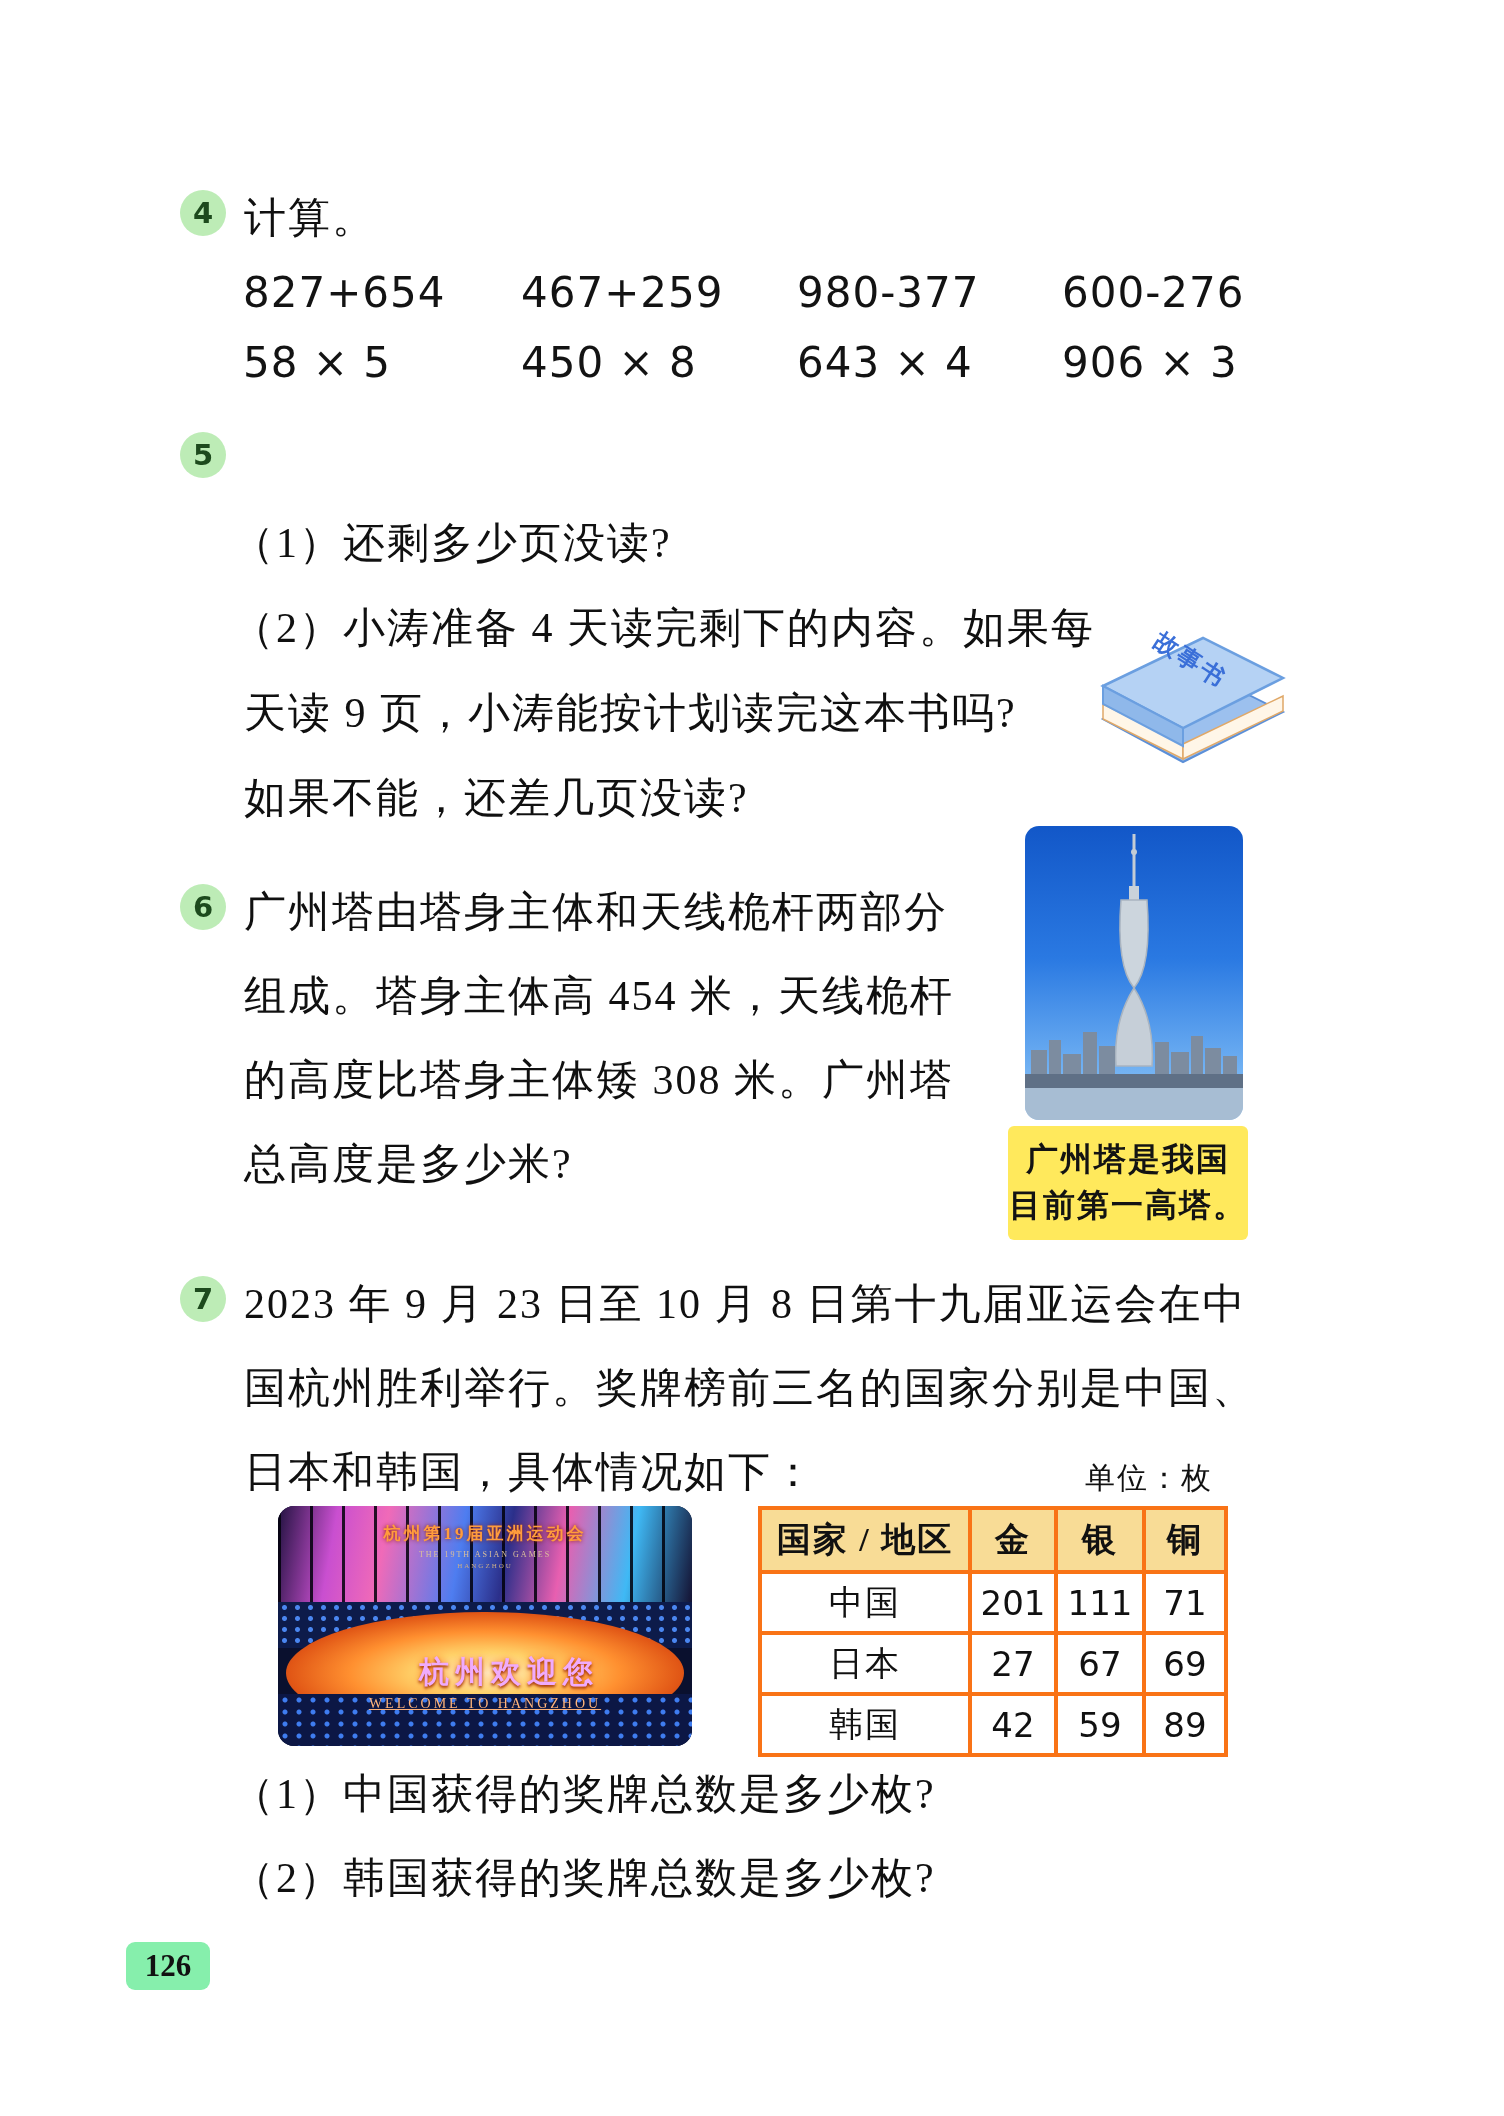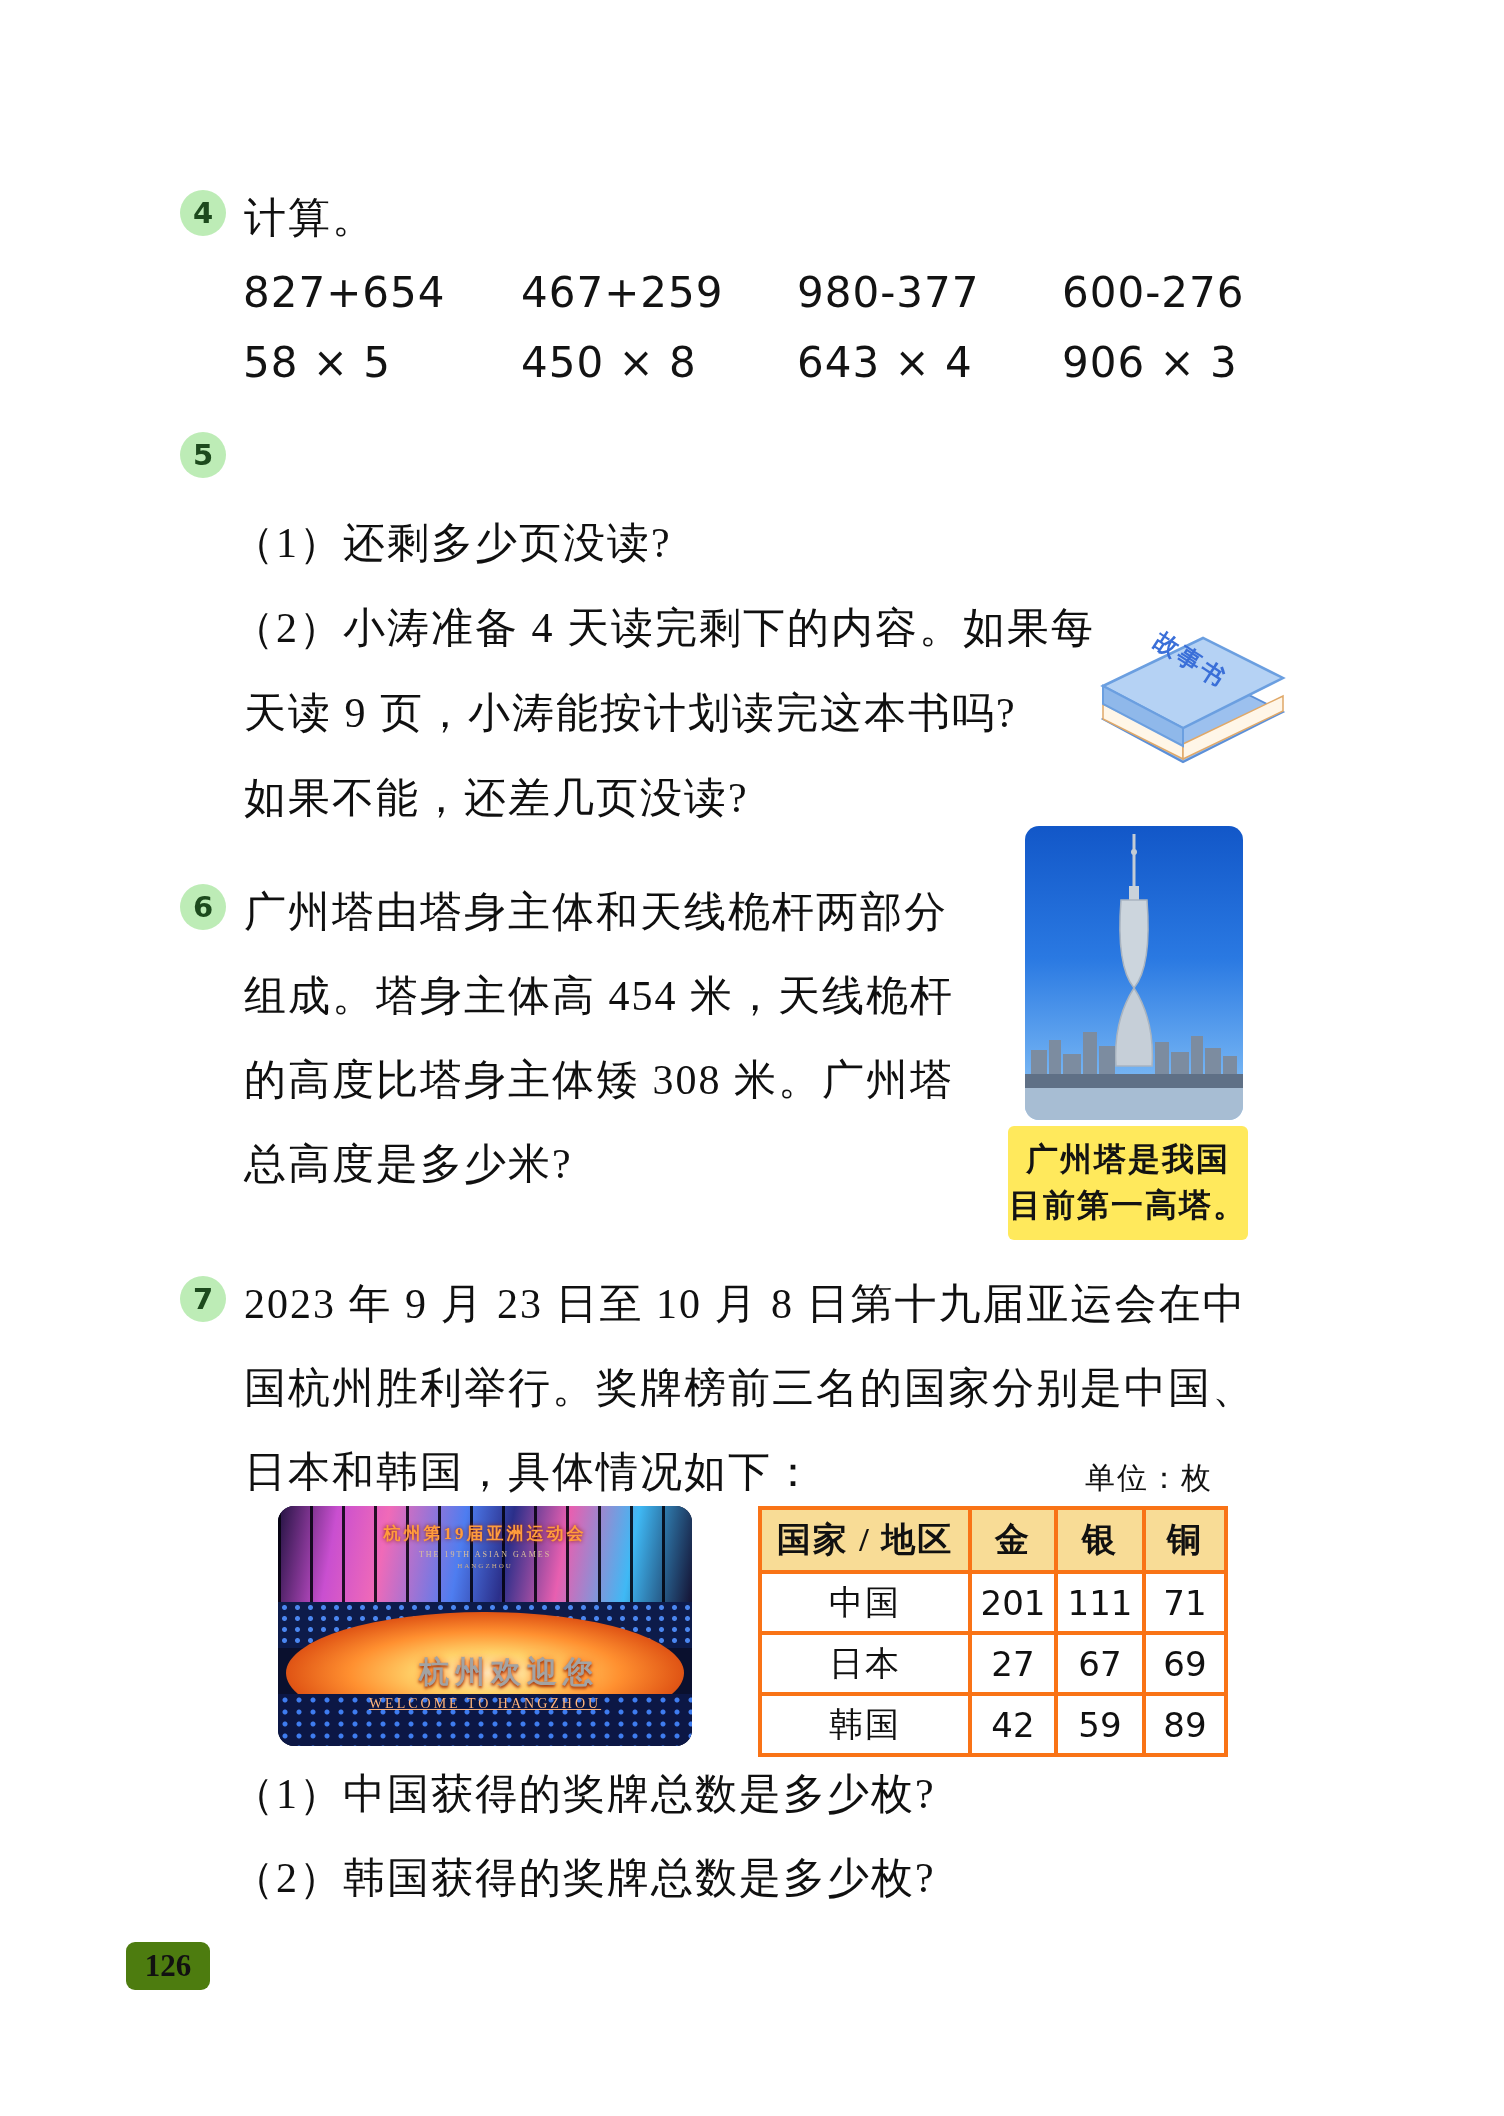--- a/index.html
+++ b/index.html
@@ -53,38 +53,38 @@
          font-size:7px;color:#c9ad88;letter-spacing:2px;}
   .photo .crowd-top{position:absolute;left:0;right:0;top:96px;height:46px;
          background-image:radial-gradient(circle at 50% 50%,#4a86f0 2px,rgba(10,16,46,0) 3px);
          background-size:13px 11px;background-color:#0d1b4a;}
   .photo .crowd-bottom{position:absolute;left:0;right:0;bottom:0;height:52px;
          background-image:radial-gradient(circle at 50% 50%,#3f7df0 2px,rgba(10,16,46,0) 3px);
          background-size:14px 12px;background-color:#0c1745;}
   .photo .stage{position:absolute;left:2%;right:2%;top:44%;bottom:5%;border-radius:50%;
          background:radial-gradient(ellipse at center,#fff6d0 0%,#ffd36a 24%,#ff9030 48%,#e05515 70%,rgba(150,35,18,.6) 86%,rgba(15,20,60,0) 100%);}
   .photo .center-cn{position:absolute;left:0;right:0;top:146px;text-align:center;
-         font-size:30px;font-weight:bold;color:#a3a3a3;letter-spacing:6px;
+         font-size:30px;font-weight:bold;color:#f0abfc;letter-spacing:6px;
          text-shadow:0 2px 3px #a03008,0 0 8px #ff7020;padding-left:48px;}
   .photo .center-en{position:absolute;left:0;right:0;top:190px;text-align:center;
          font-size:14px;color:#ffb37a;letter-spacing:3px;text-decoration:underline;}
 
   
   .medal-table{position:absolute;left:758px;top:1506px;border-collapse:collapse;}
   .medal-table th,.medal-table td{border:4px solid #f97316;text-align:center;
          padding:0;font-size:34px;letter-spacing:2px;}
   .medal-table th{background:#f8dc96;font-weight:bold;height:60px;}
   .medal-table td{height:57px;background:#fff;}
   .medal-table .num{font-family:"DejaVu Sans",sans-serif;letter-spacing:0;}
 
   .unit-note{position:absolute;left:1085px;top:1458px;font-size:30px;letter-spacing:2px;}
 
   
   .pagenum{position:absolute;left:126px;top:1942px;width:84px;height:48px;
-           background:#4d7c0f;border-radius:9px;display:flex;align-items:center;
+           background:#86efac;border-radius:9px;display:flex;align-items:center;
            justify-content:center;font-weight:bold;font-size:31px;
            font-family:"Liberation Serif",serif;}
 </style>
 </head>
 <body>
 
 <div class="page">
 
   <div class="badge" style="left:180px;top:190px;">
     <span>4</span>

